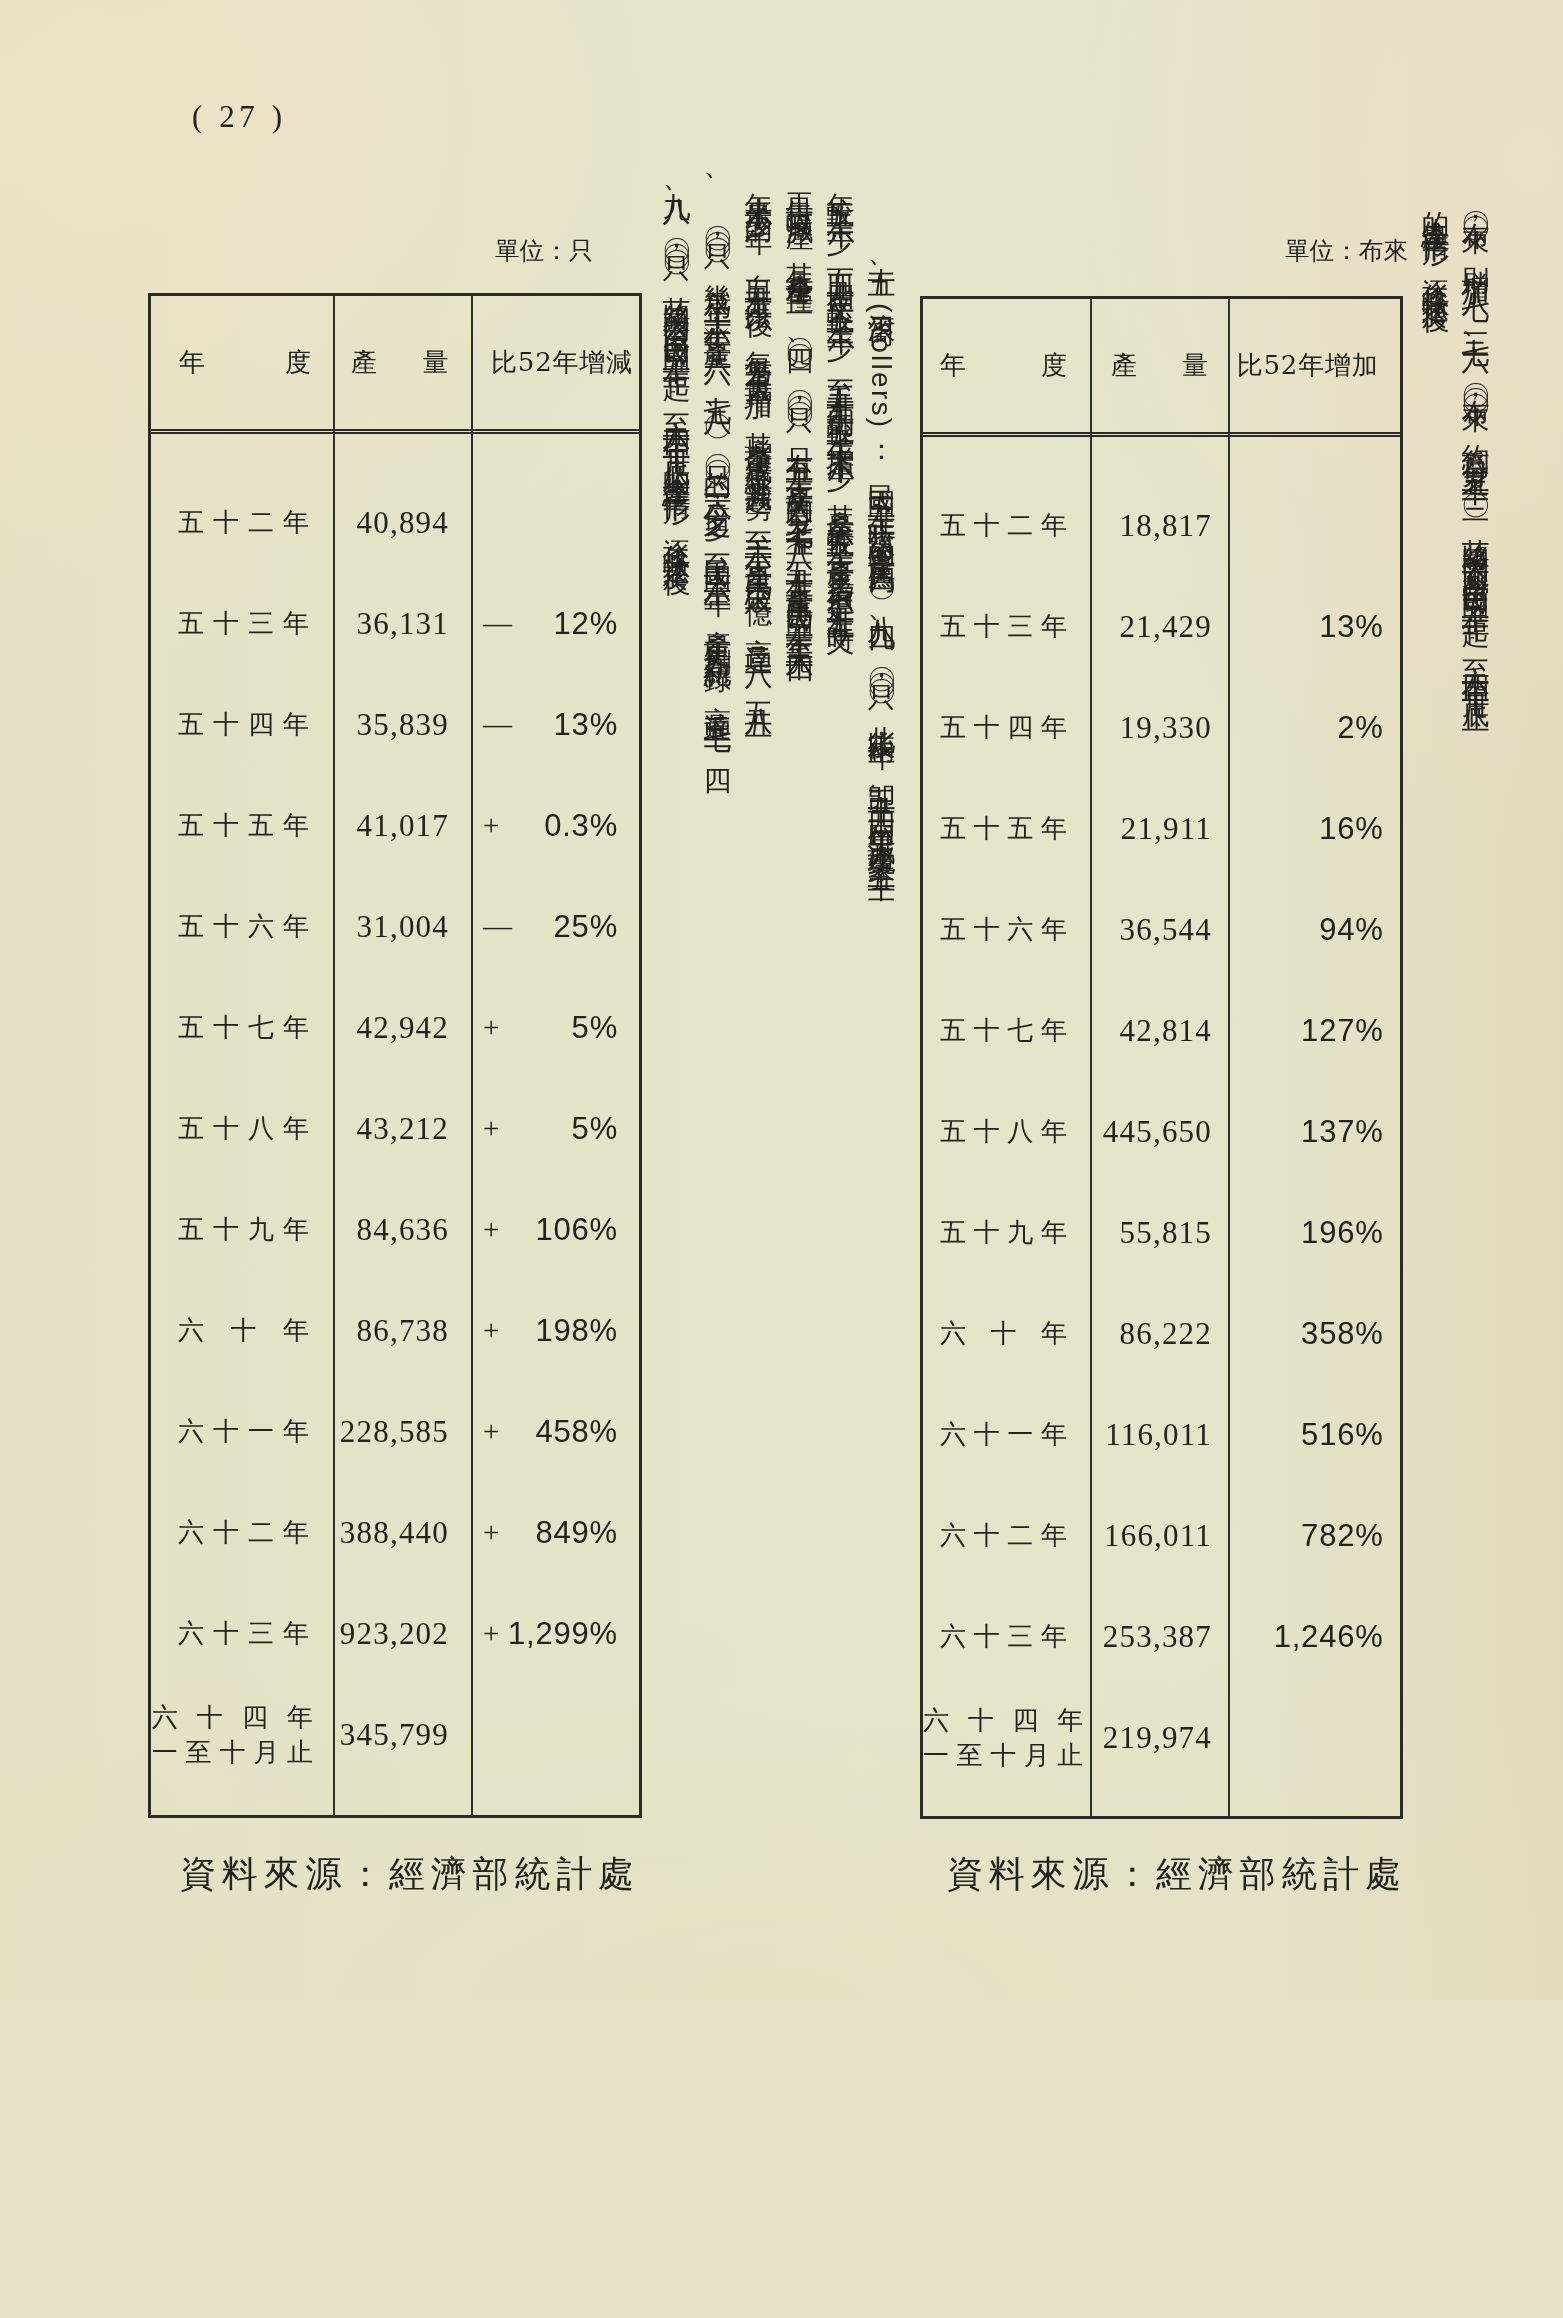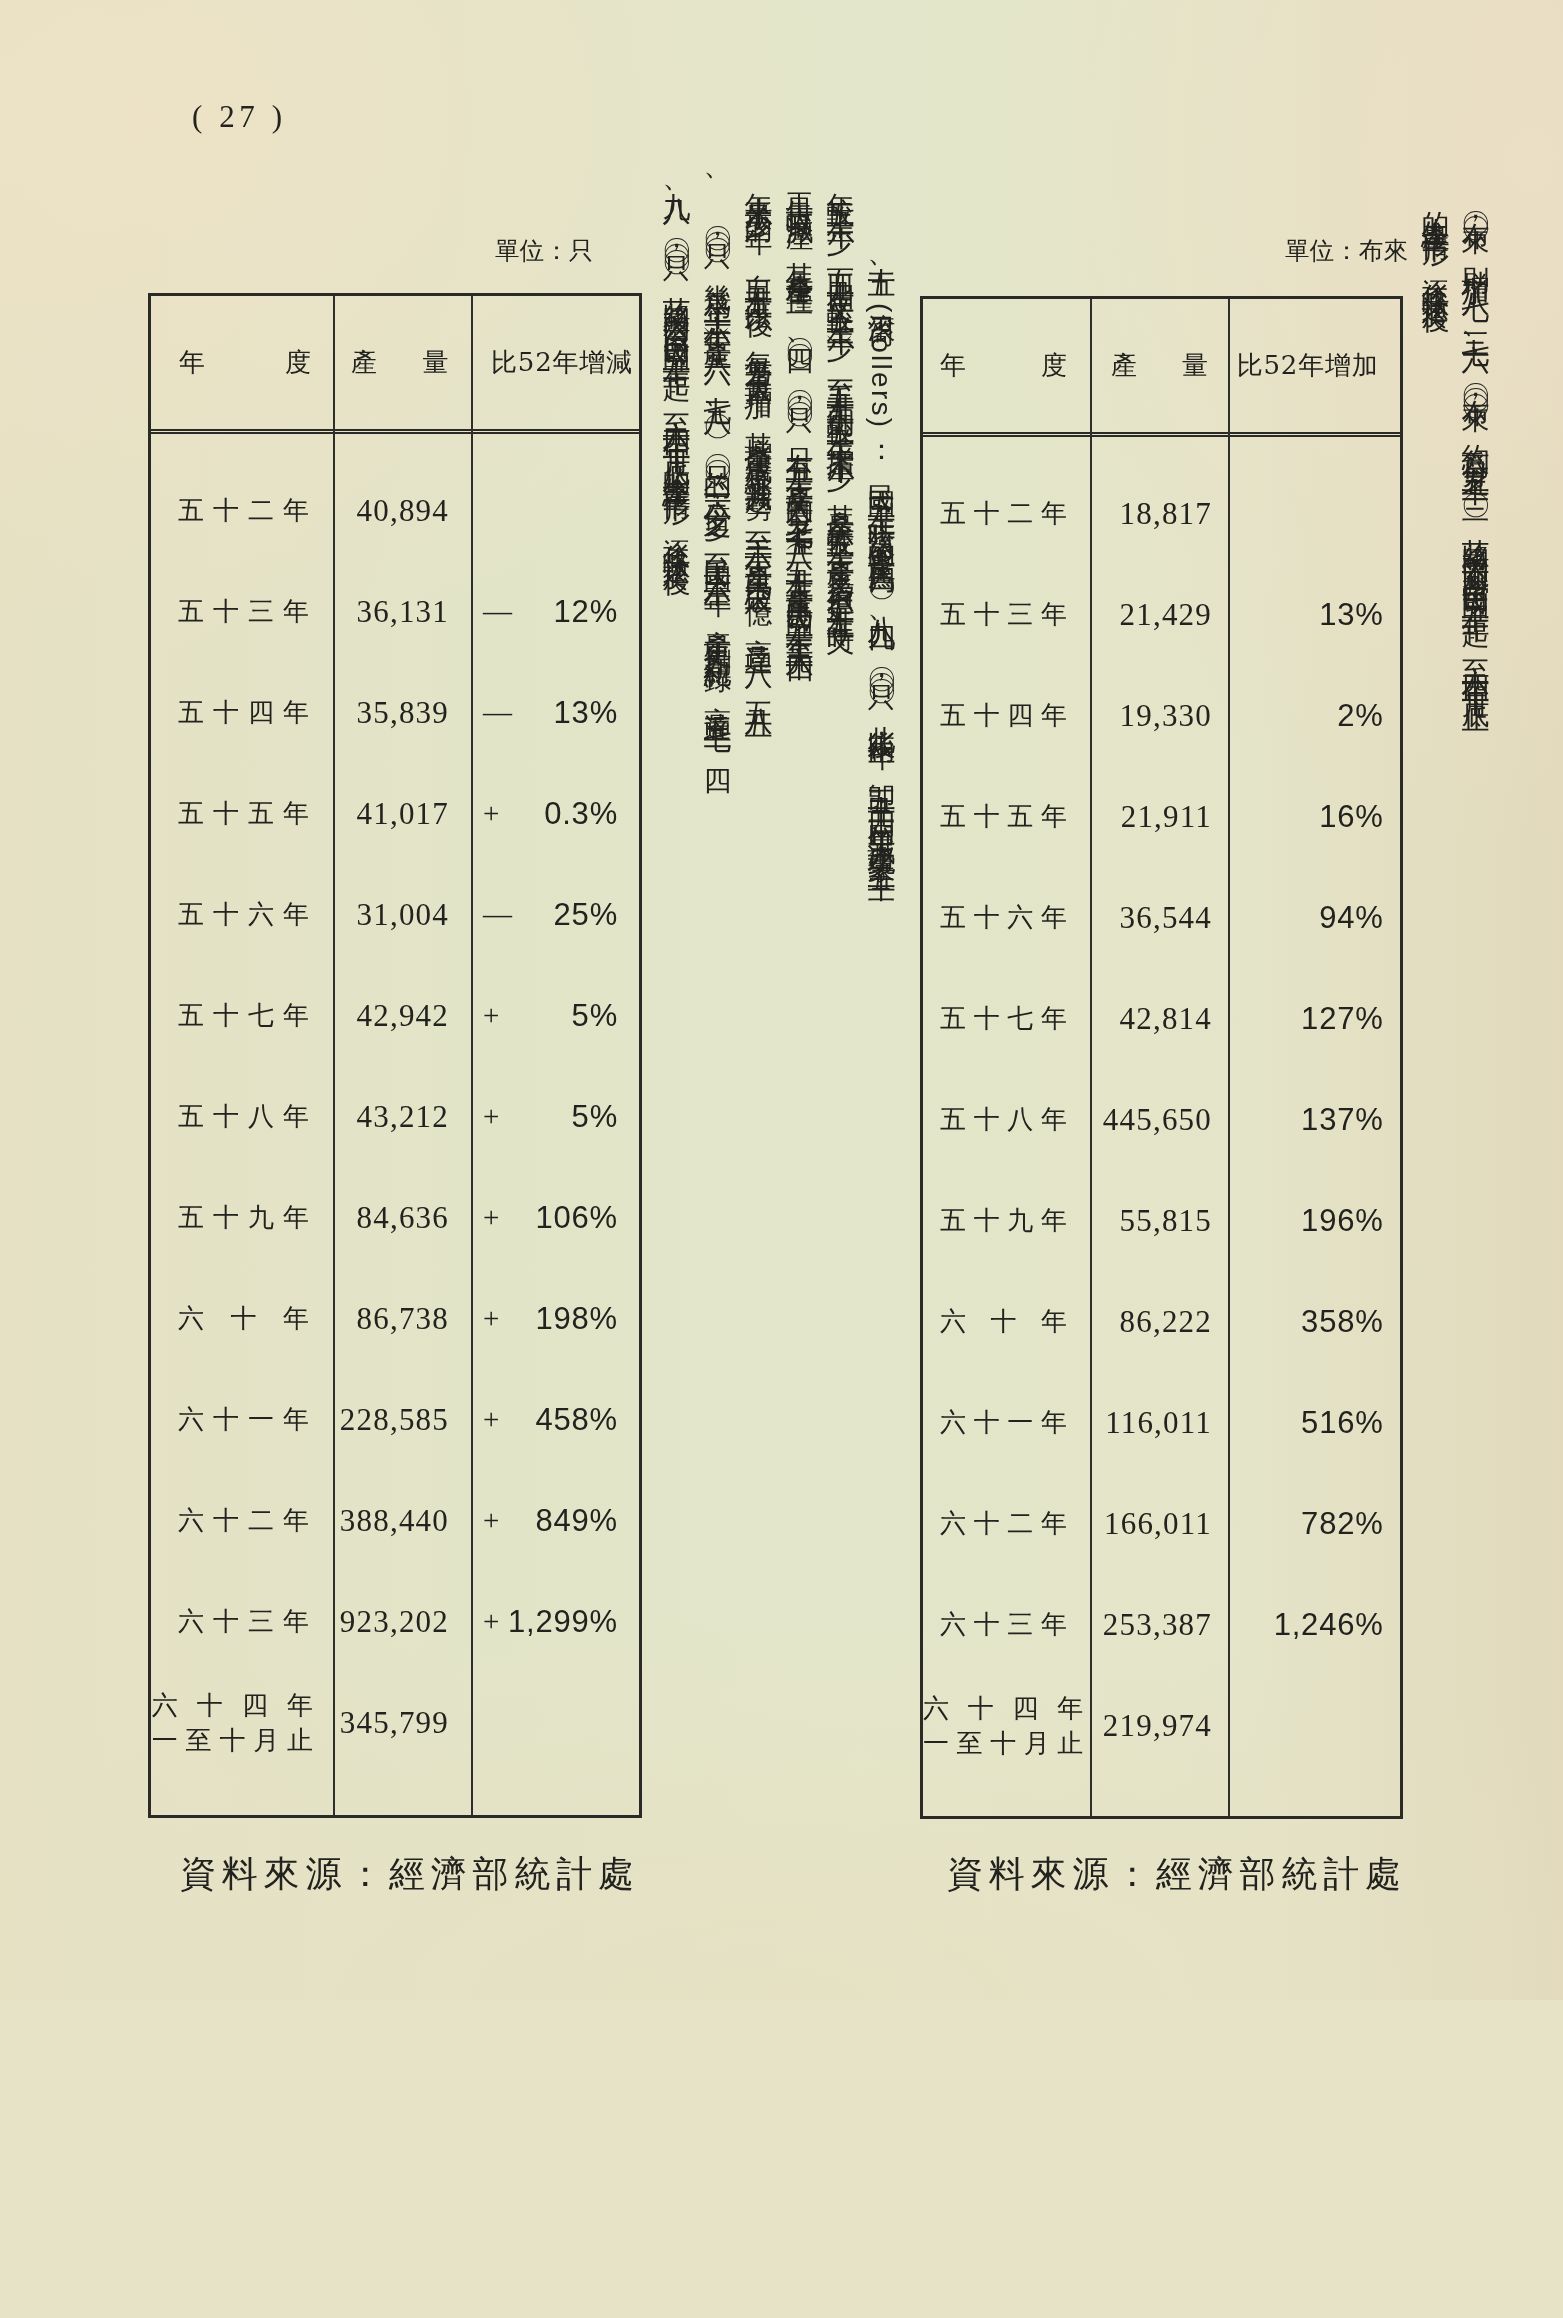--- a/index.html
+++ b/index.html
@@ -28,21 +28,21 @@
 .tbl-right .thead,.tbl-right .tr{grid-template-columns:168px 138px 170px;}
 .th{font-size:26px;line-height:31px;white-space:nowrap;}
 .jus{display:block;text-align:justify;text-align-last:justify;}
 .tbl-left .h1{padding:0 23px 0 28px;}
 .tbl-left .h2{padding:0 24.6px 0 17px;}
 .tbl-left .h3{padding:0 0 0 18px;letter-spacing:0.8px;}
 .tbl-right .h1{padding:0 24px 0 17px;}
 .tbl-right .h2{padding:0 21px 0 20px;}
 .tbl-right .h3{padding:0 0 0 7.7px;letter-spacing:0.8px;}
 
-.tbody{padding-top:26px;}
+.tbody{padding-top:38px;}
 .tr{display:grid;height:101px;align-items:center;}
 .td{white-space:nowrap;}
 .yr{display:block;font-size:26px;line-height:31px;text-align:justify;text-align-last:justify;}
 .yr2{display:block;font-size:26px;line-height:35px;text-align:justify;text-align-last:justify;}
 .num{display:block;text-align:right;font-family:"Liberation Serif",serif;font-size:31px;line-height:35px;letter-spacing:1.2px;}
 .c3{display:flex;align-items:center;justify-content:space-between;}
 .sign{font-family:"Liberation Serif",serif;font-size:29px;line-height:35px;}
 .pct{font-family:Liberation Sans, sans-serif;font-size:31px;line-height:35px;letter-spacing:0.8px;}
 
 .tbl-left .c1{padding:0 25px 0 27px;}

